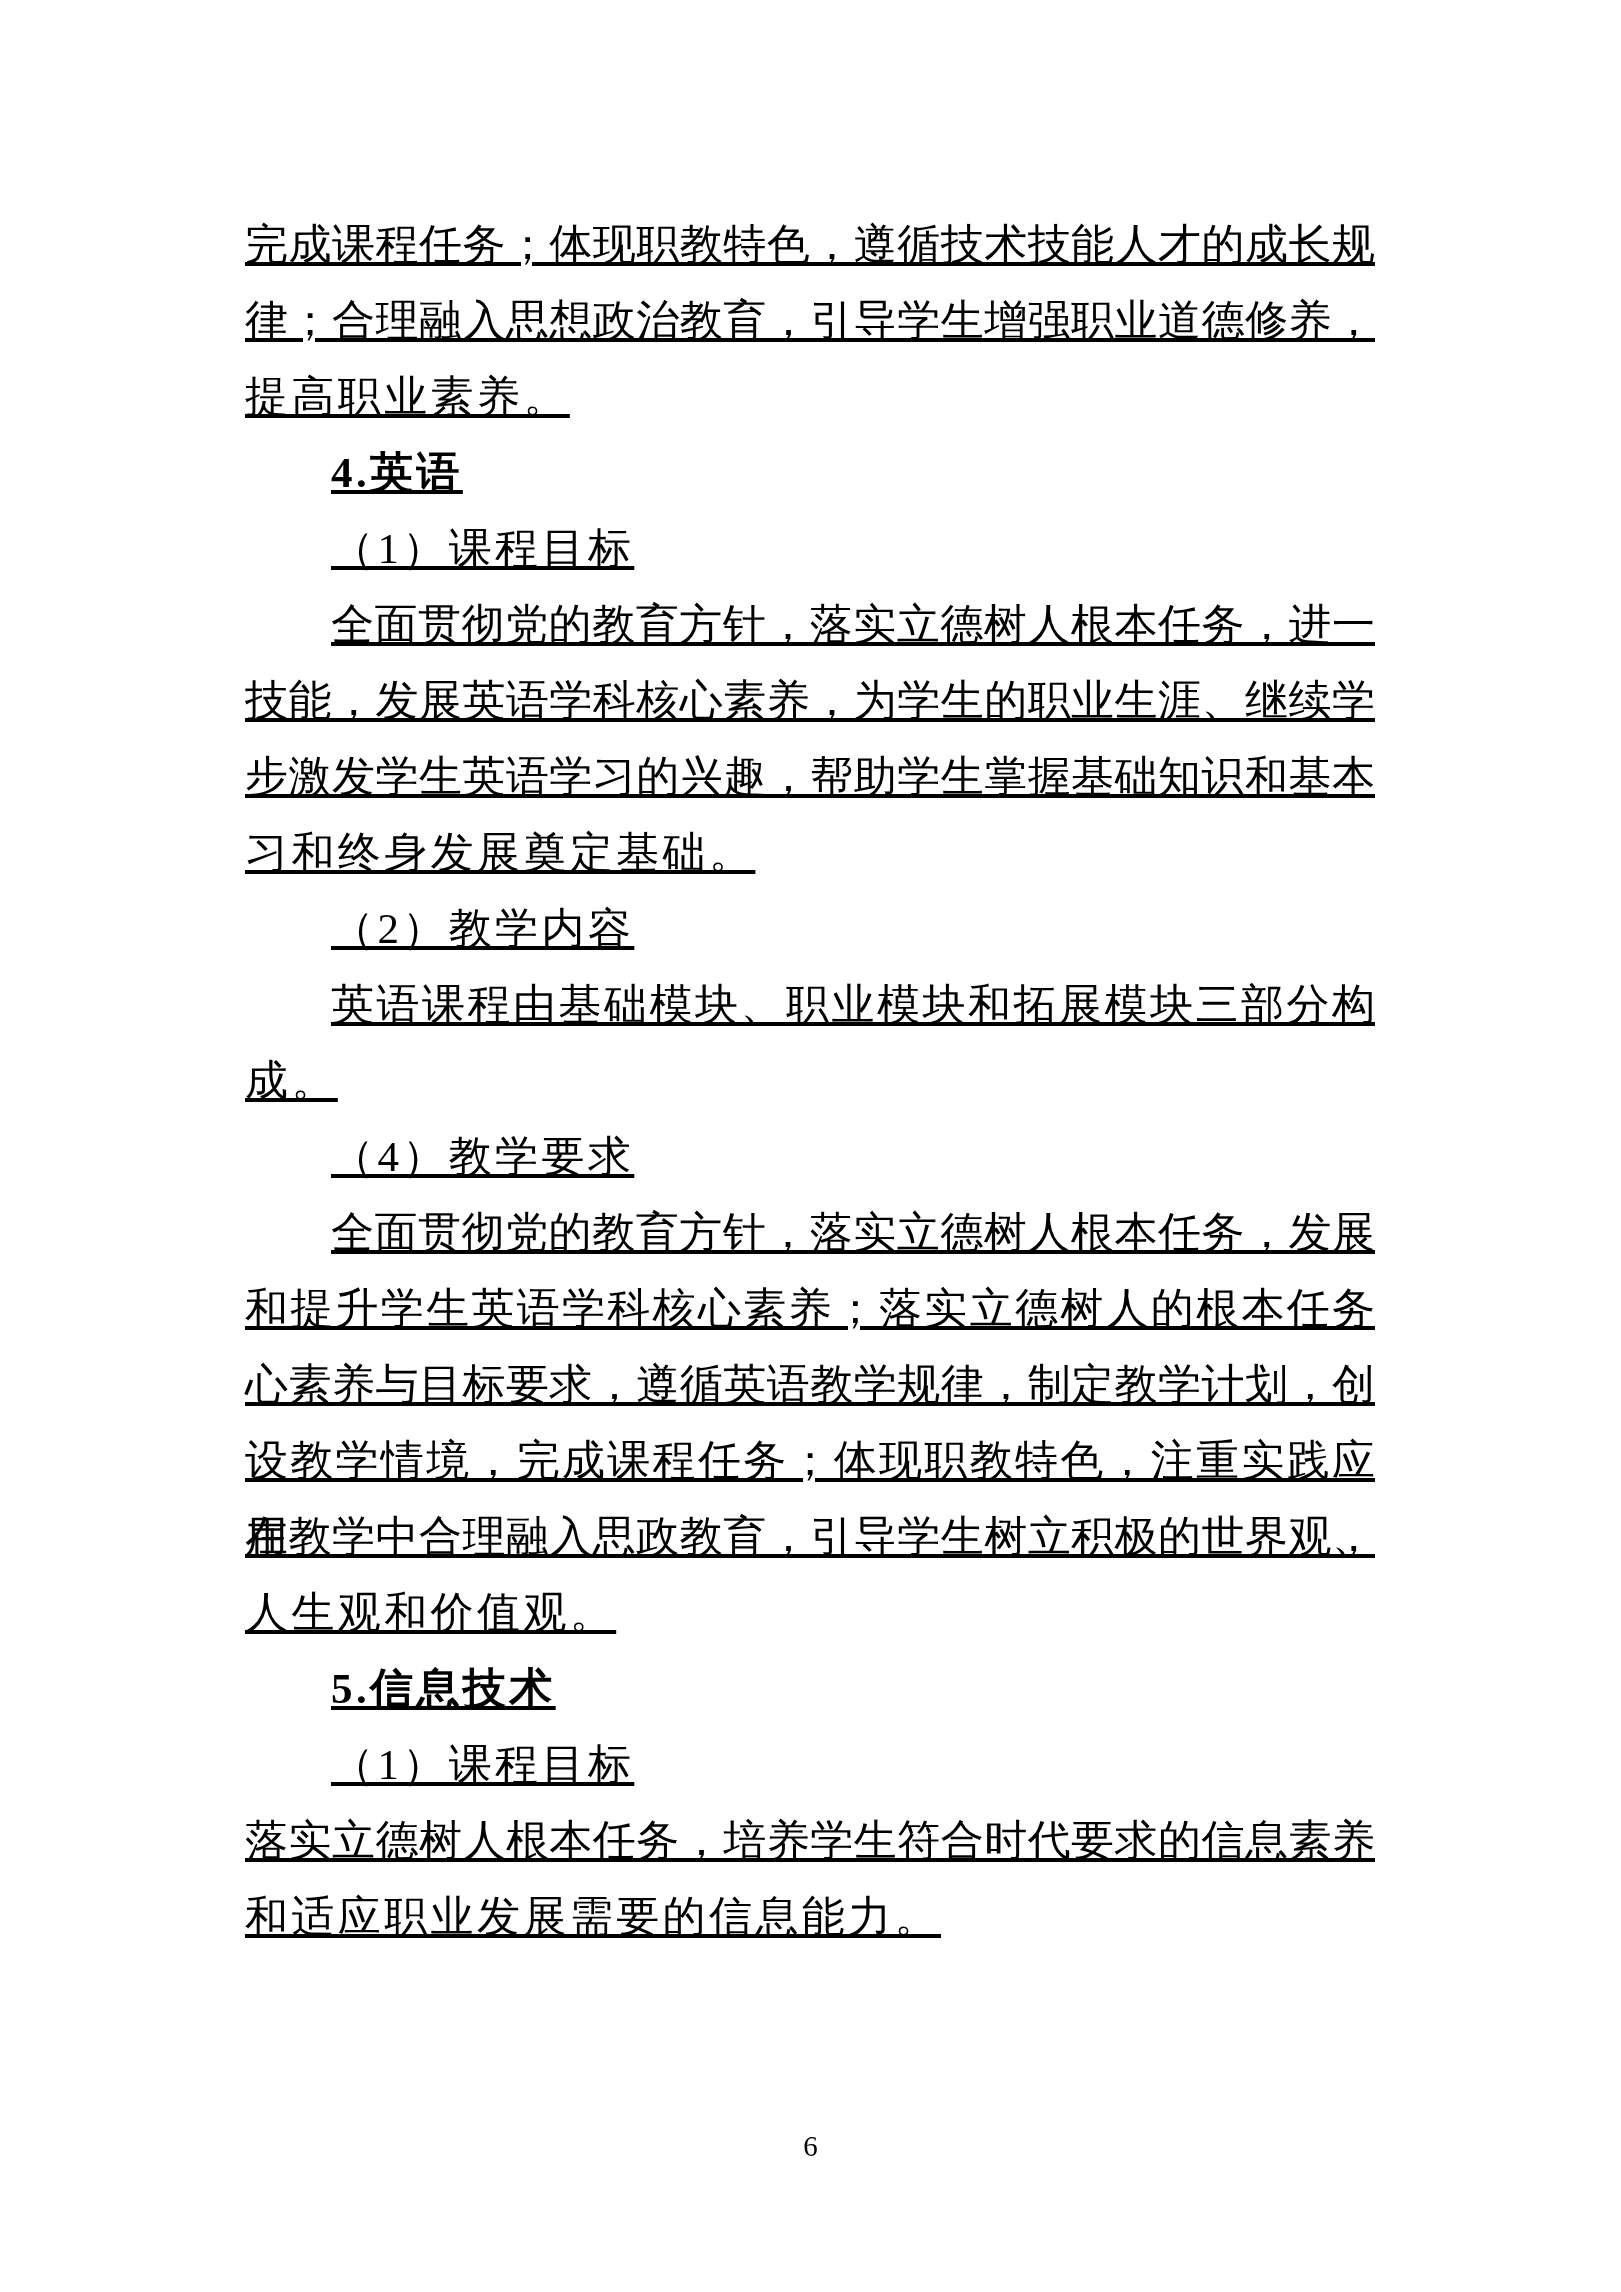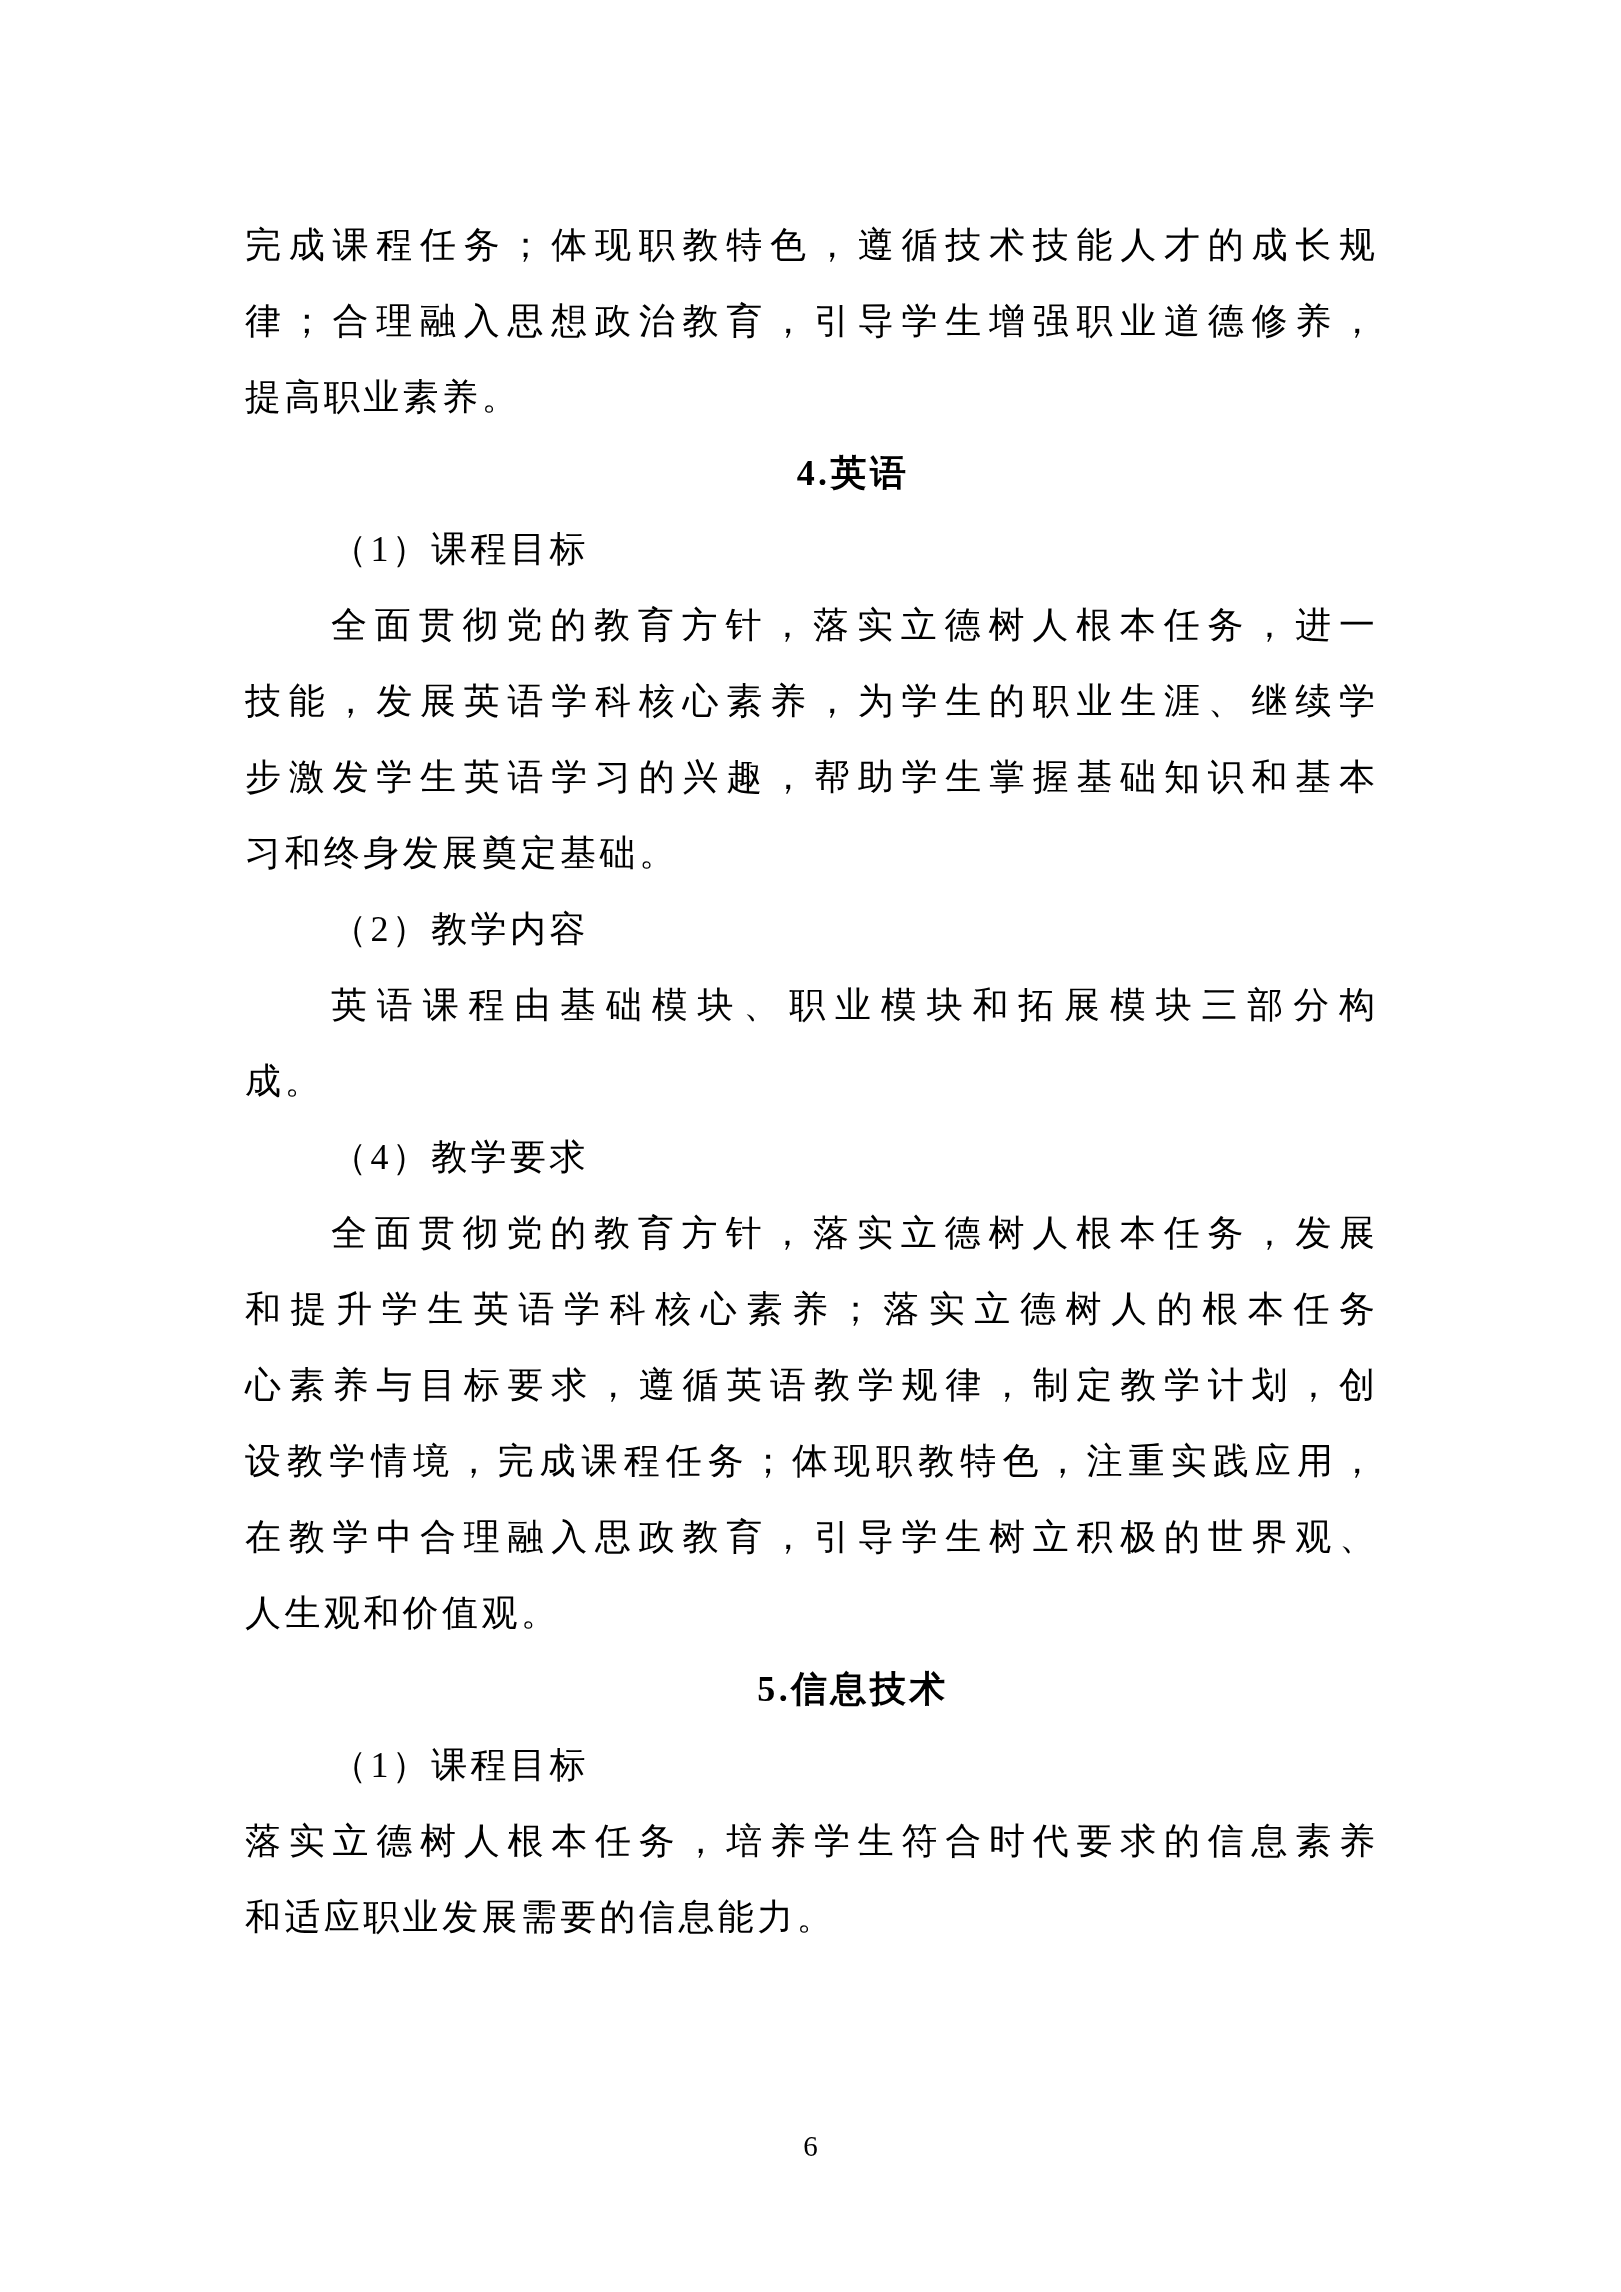--- a/index.html
+++ b/index.html
@@ -22,38 +22,38 @@
   }
   .textblock {
     position: absolute;
     left: 245px;
     top: 207px;
     width: 1130px;
   }
   .line {
     height: 76px;
     line-height: 76px;
-    font-size: 36px;
+    font-size: 43px;
     color: #000000;
     letter-spacing: 3.4px;
     white-space: nowrap;
     text-align: left;
+    text-decoration: underline;
   }
   .line.justify {
     letter-spacing: 0;
     white-space: normal;
     text-align: justify;
     text-align-last: justify;
   }
   .line.indent {
     text-indent: 86px;
   }
   .line.bold {
     font-weight: 700;
-    text-align: center;
   }
   .page-number {
     position: absolute;
     top: 2127px;
     left: 0;
     width: 1621px;
     height: 39px;
     line-height: 39px;
     text-align: center;
     font-size: 29px;

